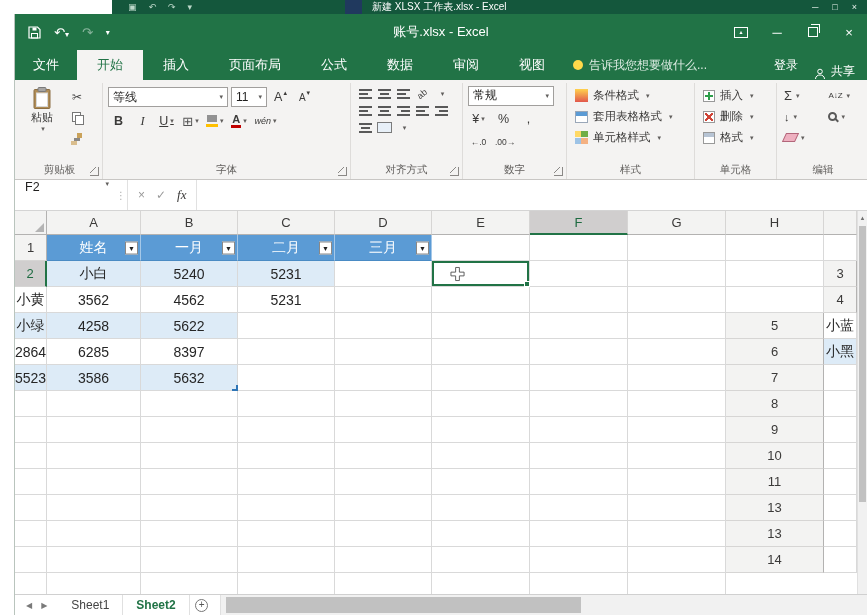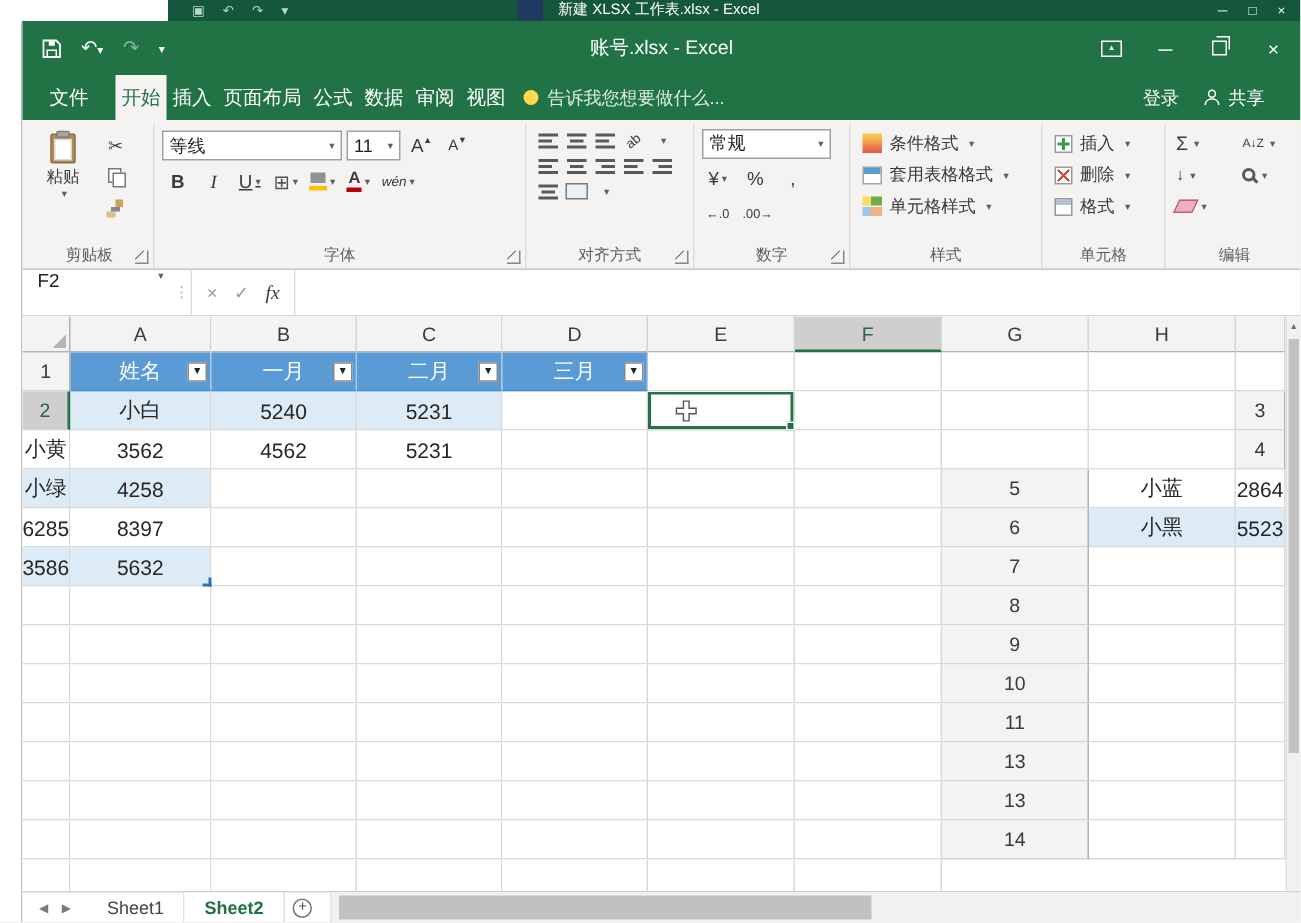--- a/index.html
+++ b/index.html
@@ -26,28 +26,28 @@
   .dd10{font-size:8px}
   .title-text{position:absolute;left:50%;transform:translateX(-50%);font-size:13px;white-space:nowrap}
   .winctrls{margin-left:auto;display:flex;height:100%}
   .winctrl{width:36px;display:flex;align-items:center;justify-content:center;font-size:13px;color:#fff}
   .ic-ribbonopt{width:12px;height:9px;border:1px solid #fff;display:flex;align-items:flex-start;justify-content:center;font-size:6px;line-height:8px}
   .ic-restore{position:relative;width:8px;height:8px;border:1px solid #fff}
   .ic-restore::before{content:"";position:absolute;left:2px;top:-4px;width:8px;height:8px;border:1px solid #fff;border-left:none;border-bottom:none}
 
   
   .tabrow{flex:0 0 30px;background:#217346;display:flex;align-items:stretch;color:#fff;font-size:13px}
-  .rtab{padding:0 4px;display:flex;align-items:center;white-space:nowrap}
+  .rtab{padding:0 20px;display:flex;align-items:center;white-space:nowrap}
   .rtab.file{padding:0 18px}
   .rtab.active{background:#f4f3f2;color:#217346}
   .tellme{display:flex;align-items:center;gap:6px;margin-left:8px;color:#dcebe2;font-size:12px;white-space:nowrap}
   .bulb{width:10px;height:10px;border-radius:50%;background:#ffd94a;flex:0 0 10px}
   .tabspacer{flex:1}
   .signin{display:flex;align-items:center;margin-right:16px;font-size:12px}
-  .share{display:flex;align-items:center;gap:5px;margin-right:24px;font-size:12px}
+  .share{display:flex;align-items:flex-end;gap:5px;margin-right:12px;font-size:12px}
 
   
   .ribbon{flex:0 0 100px;background:#f4f3f2;border-bottom:1px solid #c8c6c4;display:flex;
           padding:3px 0 0 2px;box-sizing:border-box;overflow:hidden}
   .rgroup{position:relative;border-right:1px solid #dedcda;padding:2px 5px 15px 5px;box-sizing:border-box;flex:0 0 auto}
   .glabel{position:absolute;left:0;right:0;bottom:2px;text-align:center;font-size:10.5px;color:#605e5c;white-space:nowrap}
   .launcher{position:absolute;right:3px;bottom:3px;width:8px;height:8px;border-bottom:1px solid #8a8886;border-right:1px solid #8a8886;
             background:linear-gradient(135deg,transparent 44%,#8a8886 44%,#8a8886 56%,transparent 56%) no-repeat 0 0/6px 6px}
   .dd{font-size:7px;color:#605e5c;margin-left:2px}
   .sbtn{display:flex;align-items:center;justify-content:center;height:20px;min-width:17px;padding:0 2px;font-size:12.5px;color:#3b3a39}
@@ -476,20 +476,21 @@
           <div class="cell">4562</div>
           <div class="cell">5231</div>
           <div class="cell"></div>
           <div class="cell"></div>
           <div class="cell"></div>
           <div class="cell"></div>
           <div class="cell"></div>
           <div class="rowhdr">4</div>
           <div class="cell band">小绿</div>
           <div class="cell band">4258</div>
+          <div class="cell band">5622</div>
           <div class="cell"></div>
           <div class="cell"></div>
           <div class="cell"></div>
           <div class="cell"></div>
           <div class="cell"></div>
           <div class="rowhdr">5</div>
           <div class="cell">小蓝</div>
           <div class="cell">2864</div>
           <div class="cell">6285</div>
           <div class="cell">8397</div>

